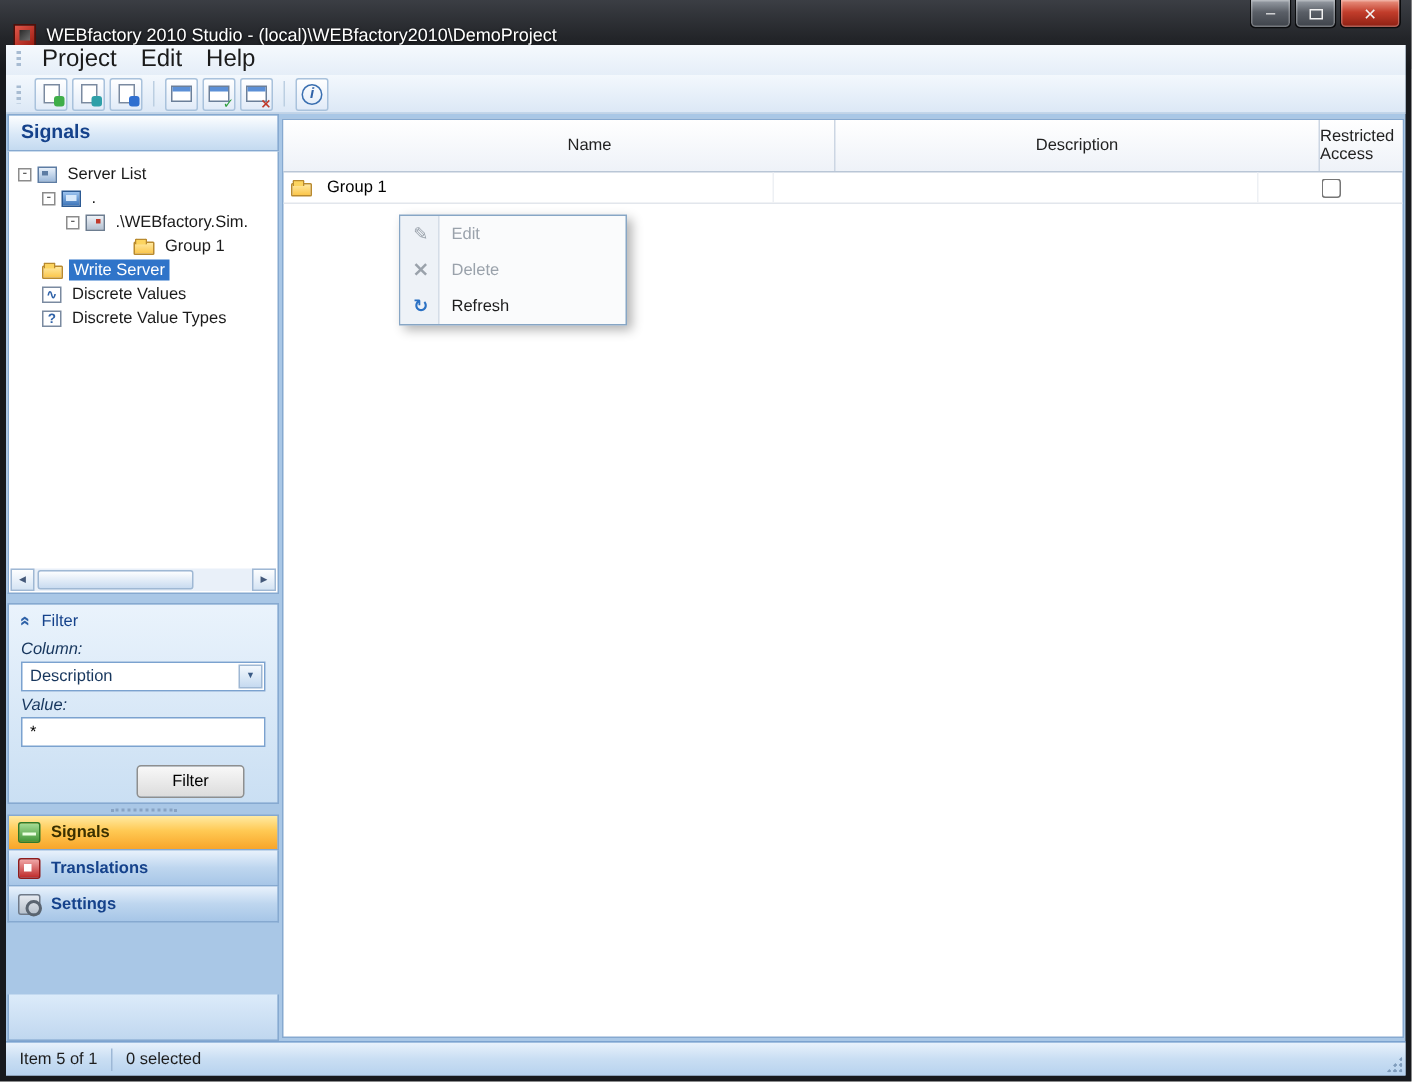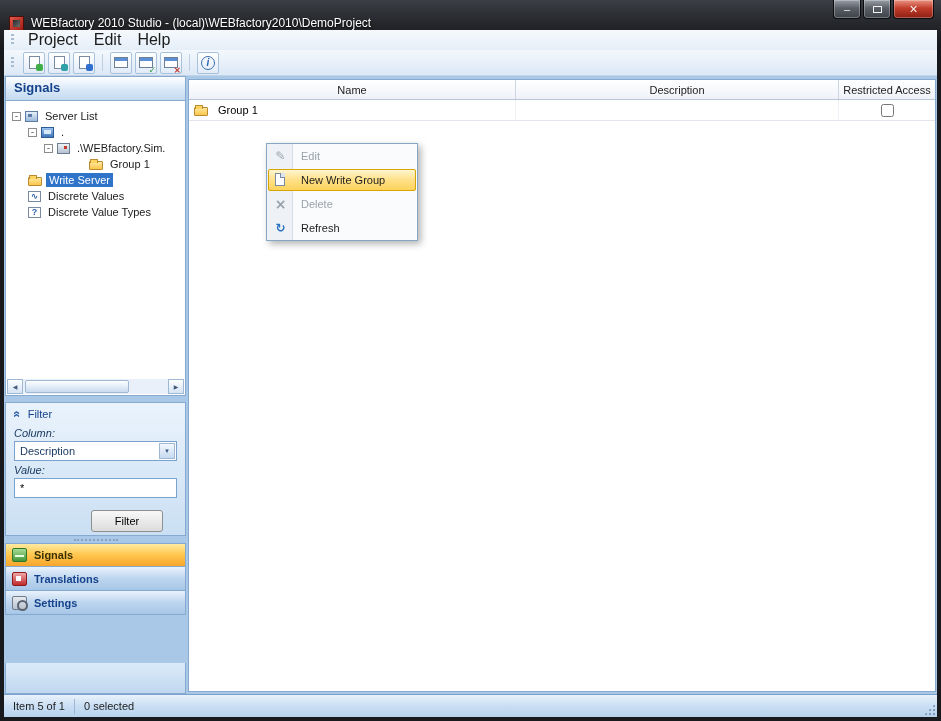--- a/index.html
+++ b/index.html
@@ -134,22 +134,22 @@
   .ni-translations::after { content:""; position:absolute; left:3px; top:3px; width:5px; height:5px; background:#fff; }
   .ni-settings { background:linear-gradient(#e6eaf0,#b9c2cd); border:1px solid #707a88; }
   .ni-settings::after { content:""; position:absolute; left:4px; top:3px; width:7px; height:7px;
     border:2px solid #5a6470; border-radius:50%; }
   .side-fill { position:absolute; top:587px; bottom:0; left:0; right:0;
     background:linear-gradient(#dcebfa,#c0d7ef); border:1px solid #86a9d0; border-top:none; }
 
   
   .content { position:absolute; left:184px; top:3px; right:1px; bottom:2px;
     background:#fff; border:1px solid #86a9d0; }
-  .grid-header { display:flex; height:20px; background:linear-gradient(#ffffff,#eef2f8);
-    border-bottom:1px solid #b9c6d6; font-size:11px; color:#222; }
+  .grid-header { display:flex; height:35px; background:linear-gradient(#ffffff,#eef2f8);
+    border-bottom:1px solid #b9c6d6; font-size:11px; color:#222;padding-left:41px; }
   .col { display:flex; align-items:center; justify-content:center; border-right:1px solid #ccd6e3; }
   .col-name { width:327px; } .col-desc { width:323px; } .col-ra { flex:1; border-right:none; }
   .grid-row { display:flex; height:21px; border-bottom:1px solid #e2e6ec; font-size:11px; cursor:pointer; }
   .cell-name { width:327px; display:flex; align-items:center; gap:6px; padding-left:5px;
     border-right:1px solid #edf0f4; }
   .cell-desc { width:323px; border-right:1px solid #edf0f4; }
   .cell-ra { flex:1; display:flex; align-items:center; justify-content:center; }
   .cell-ra input { width:13px; height:13px; cursor:pointer; }
 
   
@@ -345,24 +345,20 @@
             <input type="checkbox" style="">
           </div>
         </div>
 
         <div class="ctx">
           <div class="ctx-gutter"></div>
           <div class="ctx-item disabled">
             <span class="ctx-icon gray">✎</span>
             <span class="ctx-label">Edit</span>
           </div>
-          <div class="ctx-item highlight">
-            <span class="gl-newpage"></span>
-            <span class="ctx-label">New Write Group</span>
-          </div>
           <div class="ctx-item disabled">
             <span class="ctx-icon gray" style="font-weight:bold;font-size:14px;">×</span>
             <span class="ctx-label">Delete</span>
           </div>
           <div class="ctx-item">
             <span class="ctx-icon blue">↻</span>
             <span class="ctx-label">Refresh</span>
           </div>
         </div>
       </div>

